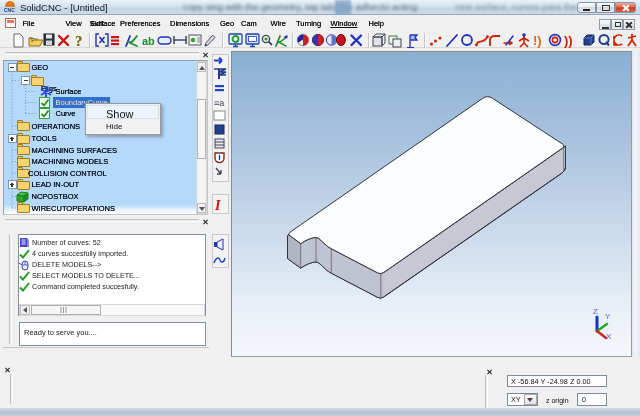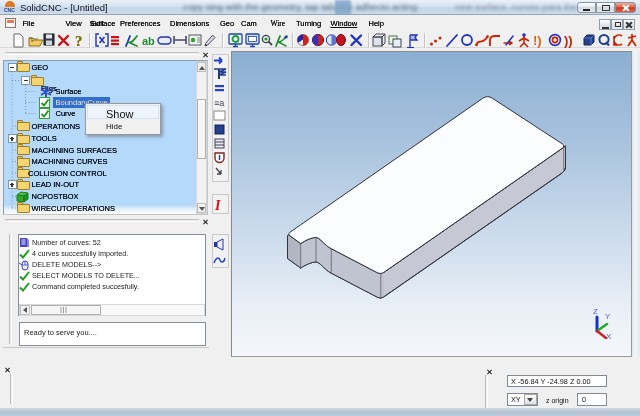--- a/index.html
+++ b/index.html
@@ -79,21 +79,21 @@
   <div style="margin:1px 1px 0 1px;height:3px;background:#e87858;"></div>
 </div>
 <span class="menu-item" style="left:22.5px;">File</span>
 <span class="menu-item" style="left:44px;padding-left:47px;">Edit</span>
 <span class="menu-item" style="left:65.5px;">View</span>
 <span class="menu-item" style="left:89.5px;">Surface</span>
 <span class="menu-item" style="left:120px;">Preferences</span>
 <span class="menu-item" style="left:170px;">Dimensions</span>
 <span class="menu-item" style="left:220px;">Geo</span>
 <span class="menu-item" style="left:241px;">Cam</span>
-<span class="menu-item" style="left:270.5px;font-family:Liberation Serif, serif;">Wire</span>
+<span class="menu-item" style="left:270.5px;">Wire</span>
 <span class="menu-item" style="left:296px;">Turning</span>
 <span class="menu-item" style="left:330.5px;text-decoration:underline;">Window</span>
 <span class="menu-item" style="left:368.5px;">Help</span>
 <div class="mdibtn" style="left:599px;">
     <i class="abs" style="left:2px;top:7px;width:7px;height:2px;background:#333;"></i>
   </div>
 <div class="mdibtn" style="left:611px;">
     <i class="abs" style="left:3px;top:2px;width:6px;height:5px;border:1px solid #333;"></i>
   </div>
 <div class="mdibtn" style="left:623px;">
@@ -369,21 +369,21 @@
     <span class="trow" style="left:31.5px;top:134px;">TOOLS</span>
 <div class="folder" style="left:16.5px;top:144px;">
       <div class="tab"></div>
       <div class="back"></div>
     </div>
     <span class="trow" style="left:31.5px;top:145.5px;">MACHINING SURFACES</span>
 <div class="folder" style="left:16.5px;top:155.5px;">
       <div class="tab"></div>
       <div class="back"></div>
     </div>
-    <span class="trow" style="left:31.5px;top:157px;">MACHINING CURVES</span>
+    <span class="trow" style="left:31.5px;top:157px;">MACHINING MODELS</span>
 <div class="folder" style="left:16.5px;top:167px;">
       <div class="tab"></div>
       <div class="back"></div>
     </div>
     <span class="trow" style="left:28px;top:168.5px;">COLLISION CONTROL</span>
 <div class="ebox" style="left:7.5px;top:180px;">
       <i style="left:1.5px;top:3px;width:4px;height:1.4px;"></i>
       <i style="left:2.8px;top:1.7px;width:1.4px;height:4px;"></i>
     </div>
     <div class="folder" style="left:16.5px;top:178.5px;">

